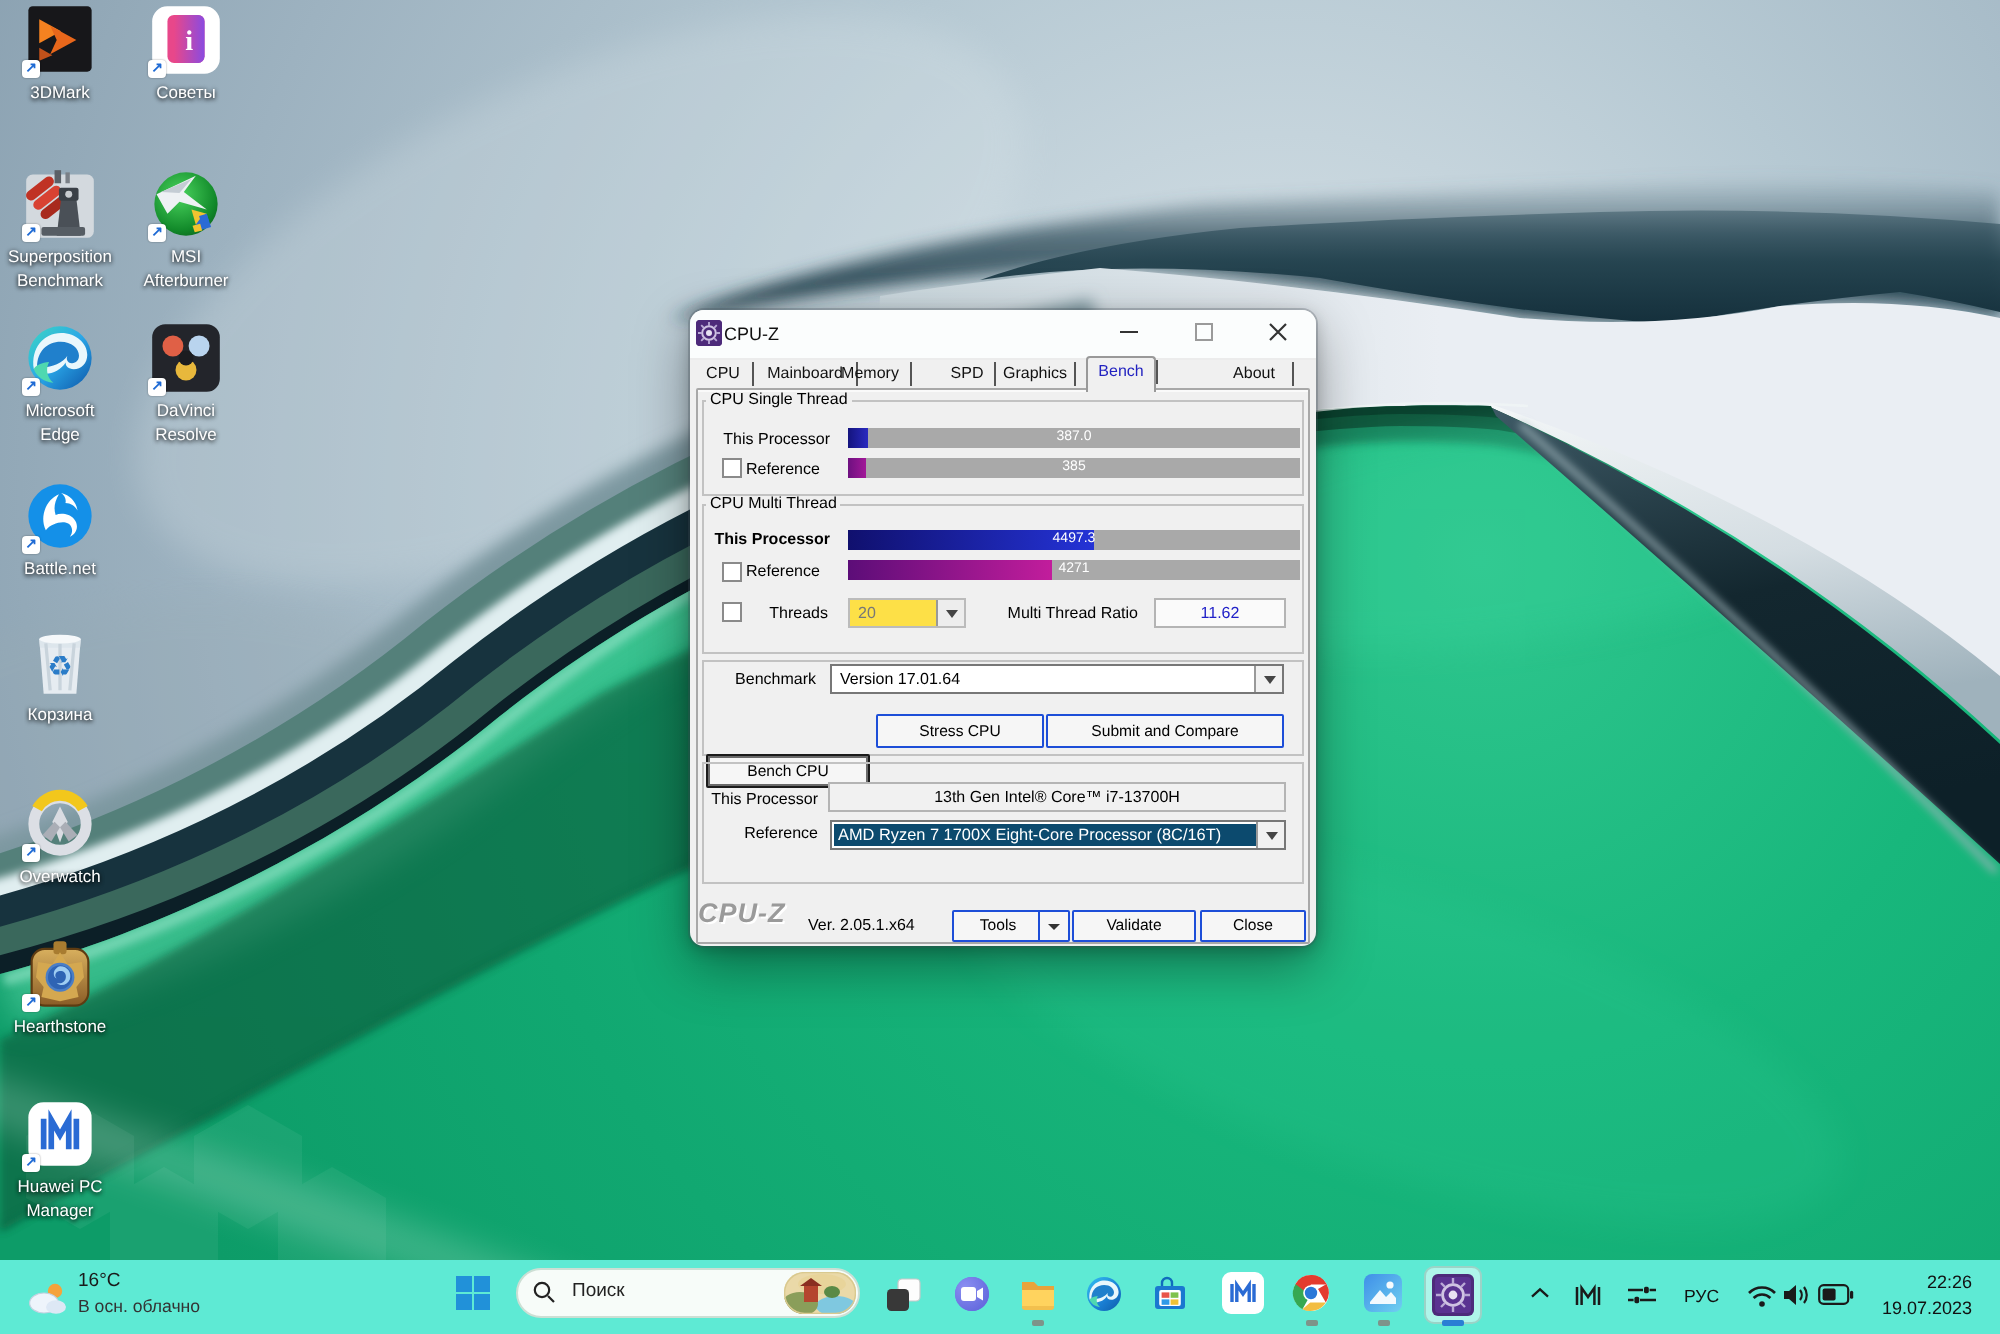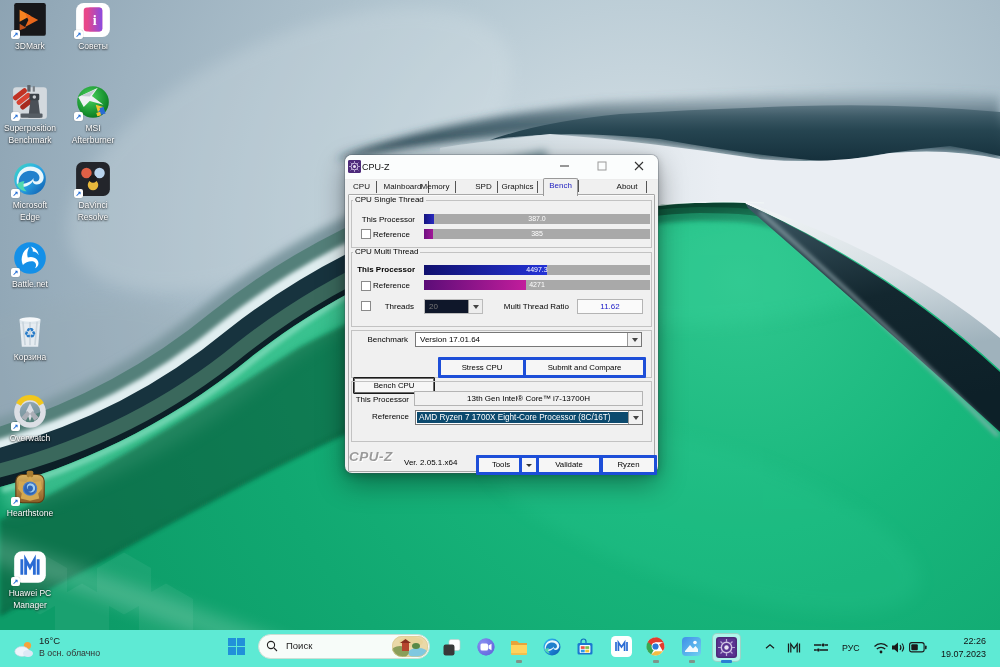--- a/index.html
+++ b/index.html
@@ -21,21 +21,21 @@
 #cpuz .ttl{position:absolute;left:17px;top:7px;font-size:9px;color:#111;}
 #cpuz .tico{position:absolute;left:3px;top:5px;width:13px;height:13px;background:#4d2a7a;border-radius:2px;}
 #cpuz .cap{position:absolute;top:0;width:14px;height:22px;font-size:10px;color:#222;text-align:center;line-height:22px;}
 #cpuz .grp{position:absolute;border:1px solid #c2c2c2;}
 #cpuz .glb{position:absolute;background:#f0f0f0;padding:0 2px;font-size:8px;line-height:8px;}
 #cpuz .lbl{position:absolute;font-size:8px;line-height:9px;white-space:nowrap;}
 #cpuz .bar{position:absolute;height:9.5px;background:#a9a9a9;}
 #cpuz .bar .fill{position:absolute;left:0;top:0;bottom:0;}
 #cpuz .bar .val{position:absolute;left:0;right:0;top:0;bottom:0;color:#fff;font-size:7px;text-align:center;line-height:10px;}
 #cpuz .cb{position:absolute;width:8px;height:8px;background:#fff;border:1px solid #8a8a8a;}
-#cpuz .btn{position:absolute;background:#f6f6f6;border:3px solid #1d4ed8;border-radius:1px;text-align:center;font-size:7.8px;}
+#cpuz .btn{position:absolute;background:#f6f6f6;border:1px solid #1d4ed8;border-radius:1px;text-align:center;font-size:7.8px;}
 #cpuz .fld{position:absolute;background:#f1f1f1;border:1px solid #b4b4b4;text-align:center;font-size:8px;}
 #cpuz .combo{position:absolute;background:#fff;border:1px solid #777;font-size:8px;}
 #cpuz .darr{position:absolute;right:0;top:0;bottom:0;width:13px;background:#f1f1f1;border-left:1px solid #999;}
 #cpuz .darr:after{content:"";position:absolute;left:3.5px;top:4.5px;border:3px solid transparent;border-top:4px solid #444;}
 .tab{position:absolute;top:25px;height:14px;font-size:8px;text-align:center;line-height:14px;color:#111;}
 .tab:after{content:"";position:absolute;right:-2px;top:1px;width:1px;height:12px;background:#555;}
 #cpuz .page{position:absolute;left:3px;top:39px;width:305px;height:276px;border:1px solid #a8a8a8;border-radius:1px;background:#f0f0f0;box-shadow:inset 0 1px 0 #fafafa;}
 </style>
 </head>
 <body>
@@ -337,21 +337,21 @@
         <div class="val">4497.3</div>
       </div>
 <div class="cb" style="left:16px;top:126px;"></div>
 <div class="lbl" style="left:28px;top:126px;">Reference</div>
 <div class="bar" style="left:79px;top:125px;width:226px;">
         <div class="fill" style="width:102px;background:linear-gradient(90deg,#5c0d78,#c21d9c);"></div>
         <div class="val">4271</div>
       </div>
 <div class="cb" style="left:16px;top:146px;"></div>
 <div class="lbl" style="left:8px;top:147px;width:61px;text-align:right;">Threads</div>
-<div class="combo" style="left:79px;top:144px;width:57px;height:13px;background:#0f172a;border-color:#bbb;color:#777;">
+<div class="combo" style="left:79px;top:144px;width:57px;height:13px;background:#fde047;border-color:#bbb;color:#777;">
         <span style="position:absolute;left:4px;top:1.5px;">20</span>
         <div class="darr" style="background:#ededed;"></div>
       </div>
 <div class="lbl" style="left:150px;top:147px;width:74px;text-align:right;">Multi Thread Ratio</div>
 <div class="fld" style="left:232px;top:144px;width:64px;height:13px;background:#fafafa;color:#2121c8;line-height:13px;">11.62</div>
 
 <div class="grp" style="left:6px;top:175px;width:299px;height:46px;"></div>
 <div class="lbl" style="left:22px;top:180px;width:41px;text-align:right;">Benchmark</div>
 <div class="combo" style="left:70px;top:177px;width:225px;height:13px;line-height:13px;">
         <span style="position:absolute;left:4px;top:0;">Version 17.01.64</span>
@@ -370,21 +370,21 @@
         <div class="darr"></div>
       </div>
 
 <div class="lbl" style="left:4px;top:297px;font-size:13.5px;font-weight:bold;font-style:italic;color:#9a9a9a;letter-spacing:0.5px;text-shadow:1px 1px 0 #fff;">CPU-Z</div>
 <div class="lbl" style="left:59px;top:303px;font-size:8px;">Ver. 2.05.1.x64</div>
 <div class="btn" style="left:131px;top:300px;width:44px;height:14px;line-height:14px;">Tools</div>
 <div class="btn" style="left:174px;top:300px;width:14px;height:14px;"><svg width="14" height="14">
           <path d="M4,6 l3,3 3,-3" fill="#333"></path>
         </svg></div>
 <div class="btn" style="left:191px;top:300px;width:60px;height:14px;line-height:14px;">Validate</div>
-<div class="btn" style="left:255px;top:300px;width:51px;height:14px;line-height:14px;">Ryzen</div>
+<div class="btn" style="left:255px;top:300px;width:51px;height:14px;line-height:14px;">Close</div>
 </div>
 
 <div id="taskbar">
 <svg class="abs" style="left:13px;top:9px;" width="22" height="20" viewBox="0 0 22 20">
 <circle cx="14.5" cy="6.5" r="3.6" fill="#f5a33c"></circle>
 <ellipse cx="9" cy="12.5" rx="7.2" ry="5" fill="#eef4fb" stroke="#c5d1e0" stroke-width="0.6"></ellipse>
 <ellipse cx="15" cy="14.5" rx="5" ry="3.4" fill="#dde8f5"></ellipse>
 </svg>
 <div class="abs" style="left:39px;top:5px;font-size:9.5px;color:#1a1a1a;">16°C</div>
 <div class="abs" style="left:39px;top:18px;font-size:8.8px;color:#333;">В осн. облачно</div>

